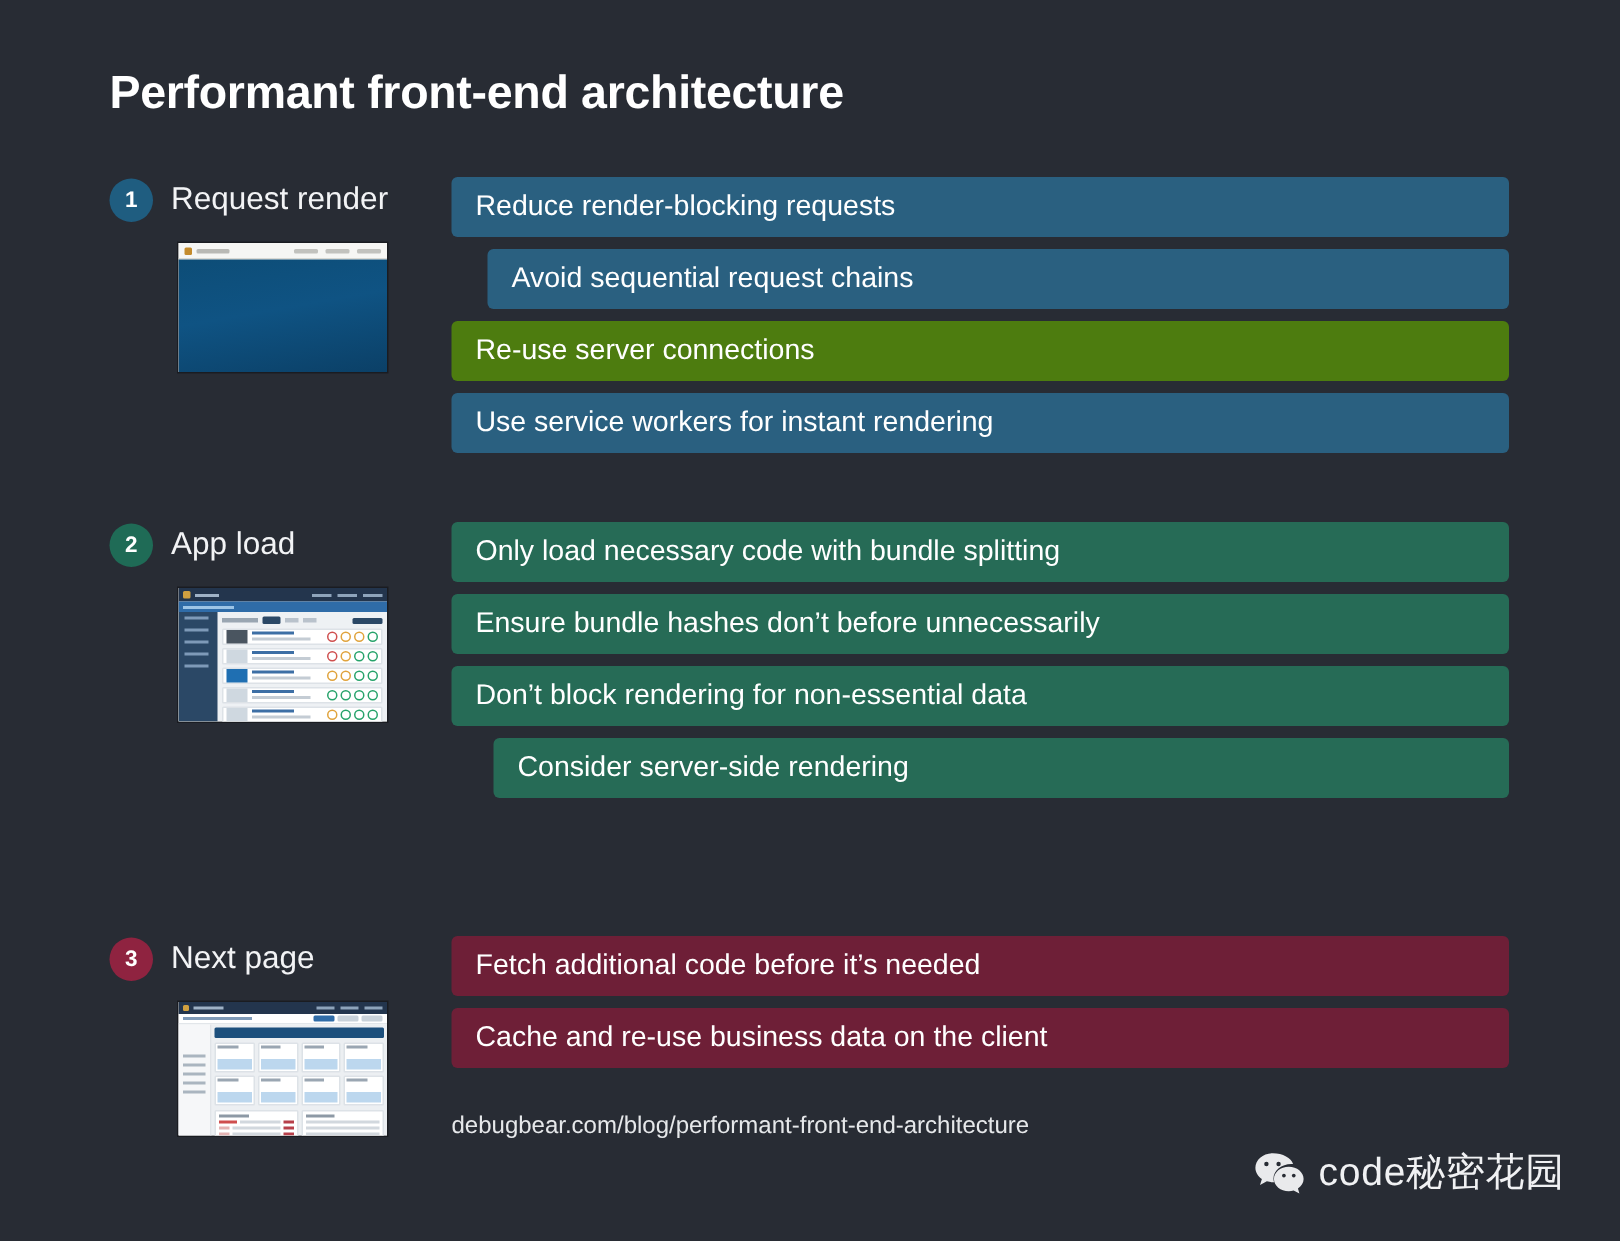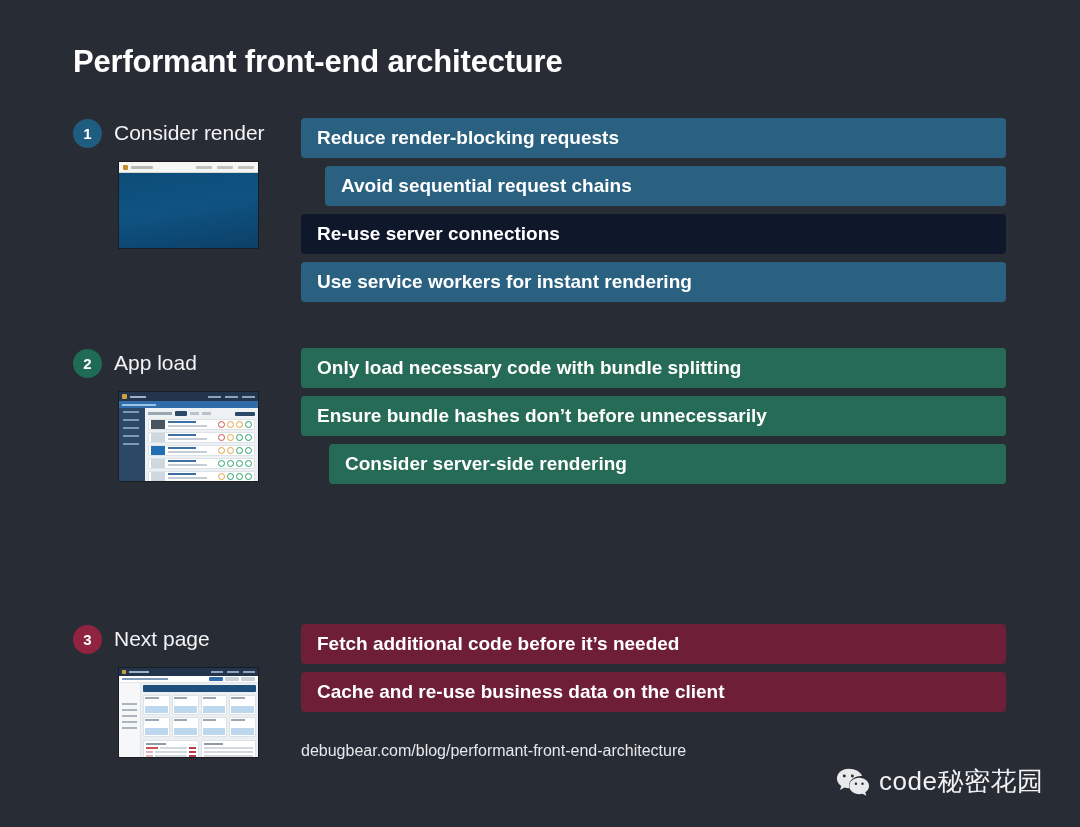--- a/index.html
+++ b/index.html
@@ -206,21 +206,20 @@
   .t3-tr i.bar { background: #cf4f4f; flex: 0 0 12px; }
   .t3-tr i.bar2 { background: #e4b3b3; flex: 0 0 7px; }
   .t3-tr u { display: block; width: 7px; height: 2px; background: #b7404a; flex: 0 0 auto; }
 
   
   .items {
     position: absolute;
     left: 301px;
     top: 0;
     width: 705px;
-    font-weight: bold;
   }
   .item {
     height: 40px;
     border-radius: 4px;
     display: flex;
     align-items: center;
     padding: 0 16px;
     box-sizing: border-box;
     color: #ffffff;
     font-size: 19px;
@@ -255,40 +254,40 @@
 </head>
 <body style="background: rgb(40, 44, 52);">
 
 <div class="slide">
 
   <div class="page-title">Performant front-end architecture</div>
 
   <div class="section" id="section-0">
     <div class="step-head">
       <div class="badge" id="badge-0" style="background: rgb(31, 93, 128);">1</div>
-      <div class="step-label">Consider render</div>
+      <div class="step-label">Request render</div>
     </div>
 
     <div class="thumb" id="thumb-0">
       <div class="t1-bar">
         <div class="t1-logo"></div>
         <div class="t1-brand"></div>
         <div class="t1-navs">
           <div class="t1-nav"></div>
           <div class="t1-nav"></div>
           <div class="t1-nav"></div>
         </div>
       </div>
       <div class="t1-hero"></div>
     </div>
 
     <div class="items" id="items-0">
         <div class="item" style="background: rgb(42, 96, 128);">Reduce render-blocking requests</div>
         <div class="item" style="background: rgb(42, 96, 128); margin-left: 24px;">Avoid sequential request chains</div>
-        <div class="item" style="background: #0f172a;">Re-use server connections</div>
+        <div class="item" style="background: #4d7c0f;">Re-use server connections</div>
         <div class="item" style="background: rgb(42, 96, 128);">Use service workers for instant rendering</div>
       </div>
   </div>
 
   <div class="section" id="section-1">
     <div class="step-head">
       <div class="badge" id="badge-1" style="background: rgb(31, 107, 86);">2</div>
       <div class="step-label">App load</div>
     </div>
 
@@ -386,20 +385,21 @@
                 <b></b>
             </span>
           </div>
         </div>
       </div>
     </div>
 
     <div class="items" id="items-1">
         <div class="item" style="background: rgb(38, 107, 86);">Only load necessary code with bundle splitting</div>
         <div class="item" style="background: rgb(38, 107, 86);">Ensure bundle hashes don’t before unnecessarily</div>
+        <div class="item" style="background: rgb(38, 107, 86);">Don’t block rendering for non-essential data</div>
         <div class="item" style="background: rgb(38, 107, 86); margin-left: 28px;">Consider server-side rendering</div>
       </div>
   </div>
 
   <div class="section" id="section-2">
     <div class="step-head">
       <div class="badge" id="badge-2" style="background: rgb(143, 35, 64);">3</div>
       <div class="step-label">Next page</div>
     </div>
 

